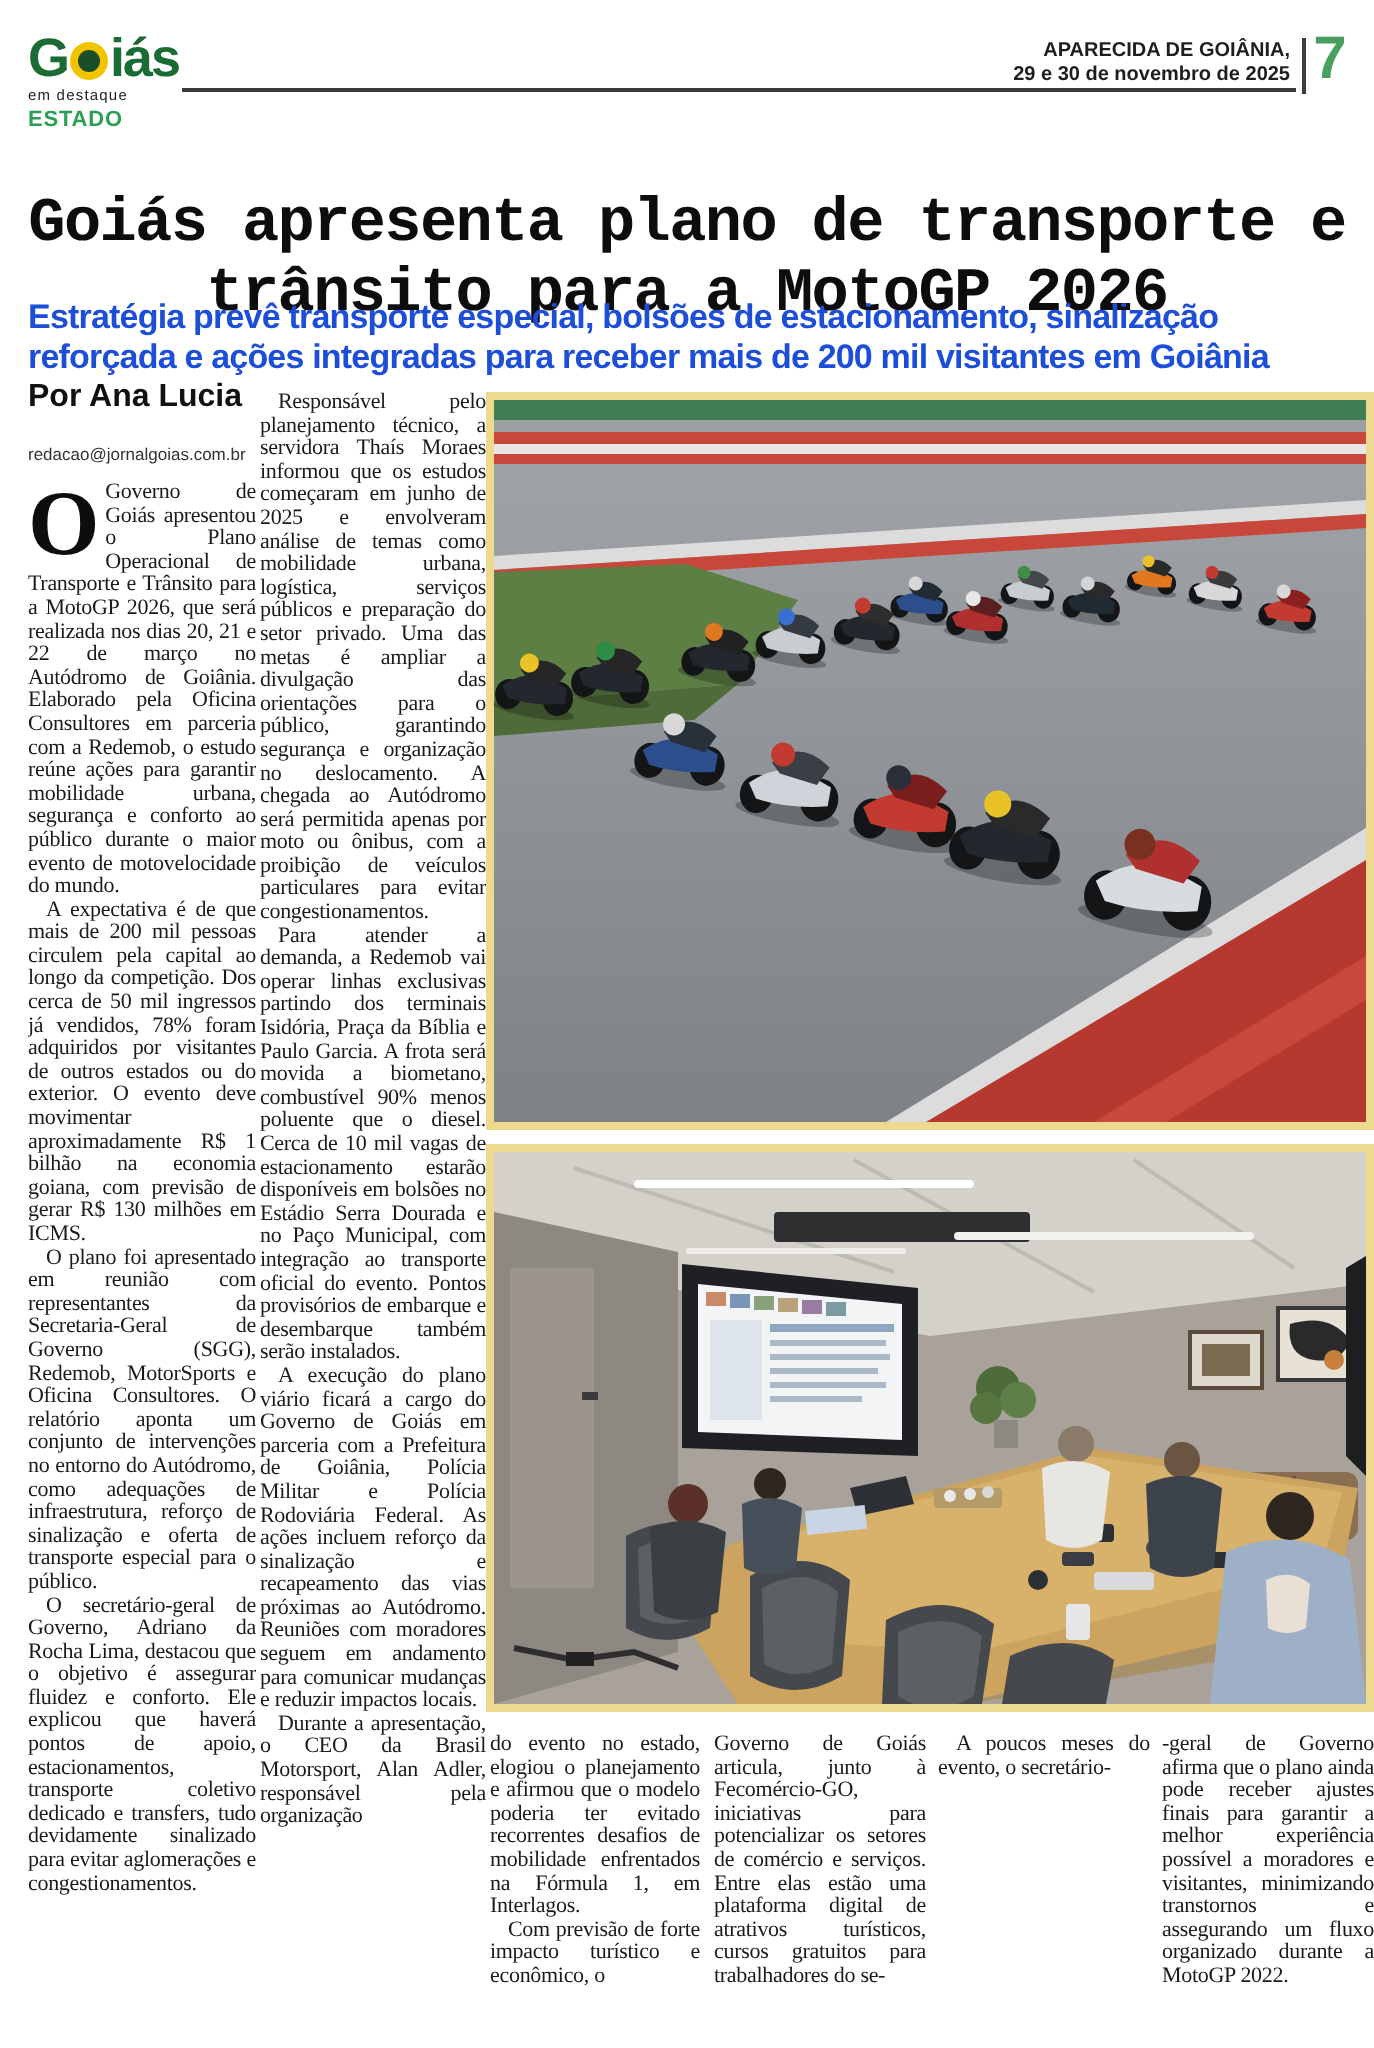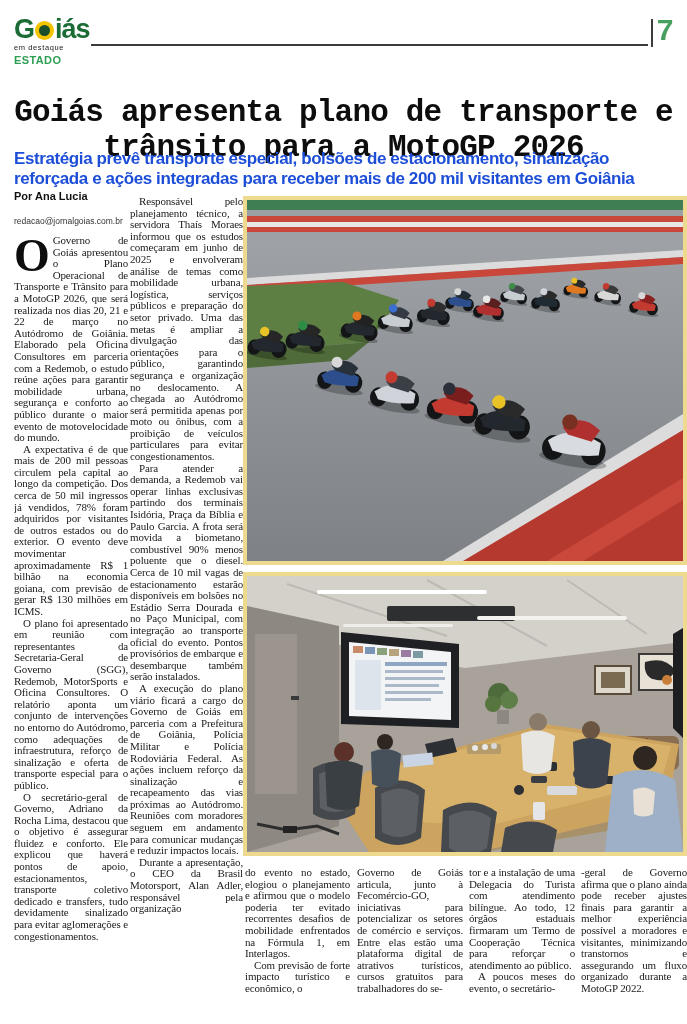--- a/index.html
+++ b/index.html
@@ -49,21 +49,21 @@
     font-size:31px; line-height:1.13; letter-spacing:-0.8px; color:#0d0d0d;
   }
   .deck {
     position:absolute; top:149px; left:14px; width:660px;
     font-family:"Liberation Sans", sans-serif; font-weight:700;
     font-size:17px; line-height:1.17; letter-spacing:-0.4px; color:#1d4ed8;
   }
 
   
   .byline { margin-bottom:9px; font-family:"Liberation Sans", sans-serif; }
-  .byline .author { font-weight:700; font-size:11px; color:#111; }
+  .byline .author { font-weight:700; font-size:16px; color:#111; }
   .byline .email  { font-size:8.5px; color:#333; margin-top:14px; }
 
   
   .bodycol { position:absolute; overflow:hidden; }
   .c1 { left:14px;  top:190px; width:114px; height:834px; }
   .c2 { left:130px; top:196px; width:113px; height:828px; }
   .c3 { left:245px; top:867px; width:105px; height:157px; }
   .c4 { left:357px; top:867px; width:106px; height:157px; }
   .c5 { left:469px; top:867px; width:106px; height:157px; }
   .c6 { left:581px; top:867px; width:106px; height:157px; }
@@ -93,20 +93,24 @@
       <span>G</span>
         <span class="logo-o">
           <i></i>
         </span>
         <span>iás</span>
     </div>
     <div class="tagline">em destaque</div>
   </div>
   <div class="section-label">ESTADO</div>
   <div class="masthead-rule"></div>
+  <div class="dateline">
+    <div>APARECIDA DE GOIÂNIA,</div>
+    <div>29 e 30 de novembro de 2025</div>
+  </div>
   <div class="vbar"></div>
   <div class="pageno">7</div>
 
   <h1 class="headline">Goiás apresenta plano de transporte e trânsito para a MotoGP 2026</h1>
   <div class="deck">Estratégia prevê transporte especial, bolsões de estacionamento, sinalização reforçada e ações integradas para receber mais de 200 mil visitantes em Goiânia</div>
 
   <div class="bodycol c1">
     <div class="byline">
       <div class="author">Por Ana Lucia</div>
       <div class="email">redacao@jornalgoias.com.br</div>
@@ -387,20 +391,19 @@
   </div>
 
   <div class="bodycol c3">
     <p>do evento no estado, elogiou o planejamento e afirmou que o modelo poderia ter evitado recorrentes desafios de mobilidade enfrentados na Fórmula 1, em Interlagos.</p>
     <p class="ind">Com previsão de forte impacto turístico e econômico, o</p>
   </div>
   <div class="bodycol c4">
     <p>Governo de Goiás articula, junto à Fecomércio-GO, iniciativas para potencializar os setores de comércio e serviços. Entre elas estão uma plataforma digital de atrativos turísticos, cursos gratuitos para trabalhadores do se-</p>
   </div>
   <div class="bodycol c5">
-    <p>tor e a instalação de uma Delegacia do Turista com atendimento bilíngue. Ao todo, 12 órgãos estaduais firmaram um Termo de Cooperação Técnica para reforçar o atendimento ao público.</p>
     <p class="ind">A poucos meses do evento, o secretário-</p>
   </div>
   <div class="bodycol c6">
     <p>-geral de Governo afirma que o plano ainda pode receber ajustes finais para garantir a melhor experiência possível a moradores e visitantes, minimizando transtornos e assegurando um fluxo organizado durante a MotoGP 2022.</p>
   </div>
 
 </div>
 
 </body></html>

